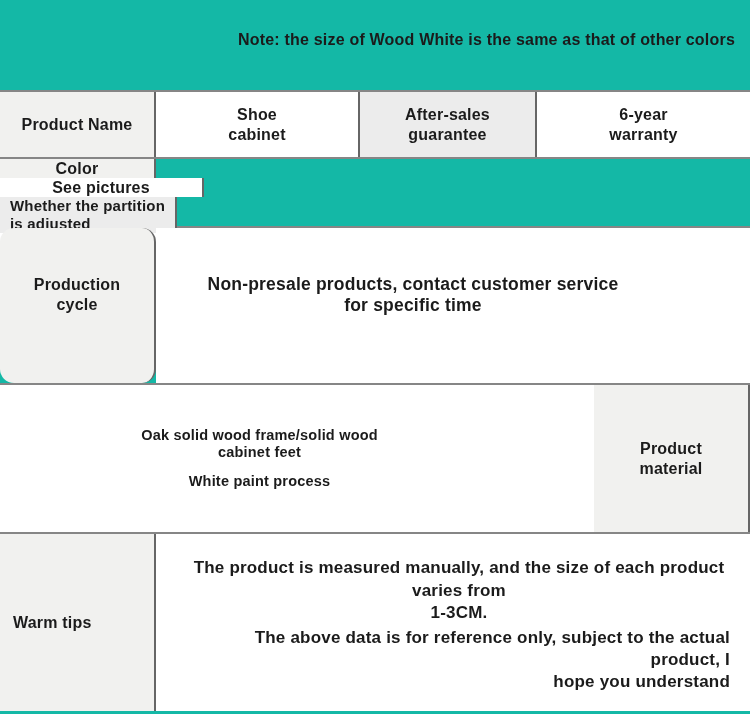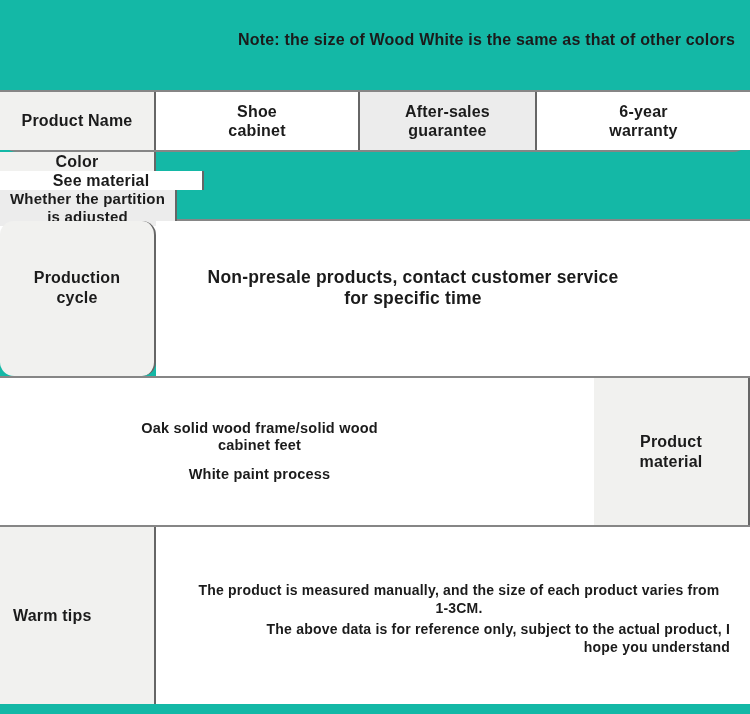--- a/index.html
+++ b/index.html
@@ -17,21 +17,21 @@
   .note {
     height: 90px;
     padding: 30px 15px 0 0;
     text-align: right;
     font-size: 16px;
     line-height: 1.2;
   }
 
   .tbl { width: 750px; border-top: 2px solid #868686; }
   .row { display: flex; border-bottom: 2px solid #868686; }
-  .row-1 { height: 60px; border-radius: 17px; }
+  .row-1 { height: 67px; }
   .row-2 { height: 69px; flex-direction: column; }
   .row-3 { height: 157px; }
   .row-4 { height: 149px; }
   .row-5 { height: 177px; border-bottom: none; }
 
   .cell {
     display: flex; align-items: center; justify-content: center;
     text-align: center;
     white-space: pre-line;
     font-size: 16px;
@@ -41,34 +41,34 @@
     width: 156px; flex: none;
     background: #f1f1ef;
     border-right: 2px solid #666666;
   }
   .col2 { width: 204px; flex: none; border-right: 2px solid #666666; background: #ffffff; }
   .col3 { width: 177px; flex: none; border-right: 2px solid #666666; background: #ececec; }
   .col4 { flex: 1; background: #ffffff; }
 
   .cell-partition {
     justify-content: flex-start;
-    text-align: center;
+    text-align: left;
     padding-left: 10px;
     font-size: 15px;
   }
 
   .content-cell { flex: 1; background: #ffffff; }
   .row-3 .content-cell { font-size: 17.5px; padding: 0 80px 22px 0; }
   .row-3 .label-cell  { padding-bottom: 22px; border-radius: 14px; }
 
   .row-4 .content-cell { flex-direction: column; font-size: 14.5px; padding-right: 75px; }
   .row-4 .content-cell .para2 { margin-top: 11px; }
 
   .row-5 .label-cell { justify-content: flex-start; text-align: right; padding-left: 13px; }
-  .row-5 .content-cell { flex-direction: column; font-size: 14px; line-height: 1.32; padding: 6px 20px 0 32px; }
+  .row-5 .content-cell { flex-direction: column; font-size: 17px; line-height: 1.32; padding: 6px 20px 0 32px; }
   .row-5 .content-cell .para1 { width: 100%; text-align: center; }
   .row-5 .content-cell .para2 { width: 100%; text-align: right; margin-top: 2px; }
 </style>
 </head>
 <body>
 
 <div class="page">
 
   <div class="note">Note: the size of Wood White is the same as that of other colors</div>
 
@@ -79,21 +79,21 @@
       <div class="cell col2">Shoe
 cabinet</div>
       <div class="cell col3">After-sales
 guarantee</div>
       <div class="cell col4">6-year
 warranty</div>
     </div>
 
     <div class="row row-2">
       <div class="cell label-cell">Color</div>
-      <div class="cell col2">See material</div>
+      <div class="cell col2">See pictures</div>
       <div class="cell col3 cell-partition">Whether the partition
 is adjusted</div>
       <div class="cell col4">Yes</div>
     </div>
 
     <div class="row row-3">
       <div class="cell label-cell">Production
 cycle</div>
       <div class="cell content-cell">Non-presale products, contact customer service
 for specific time</div>

